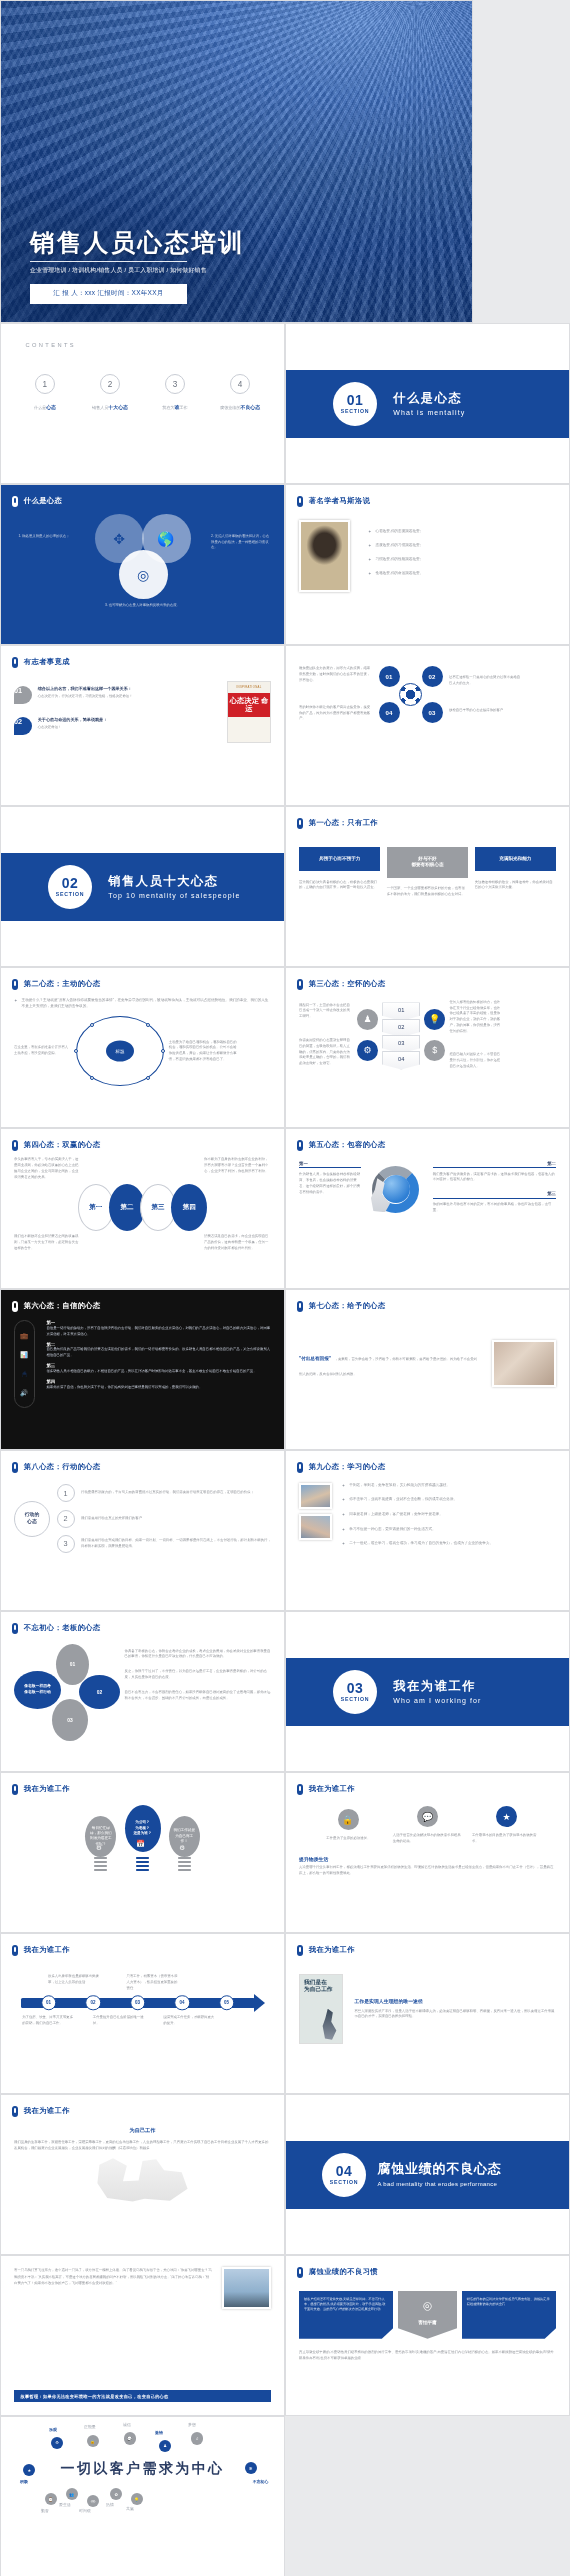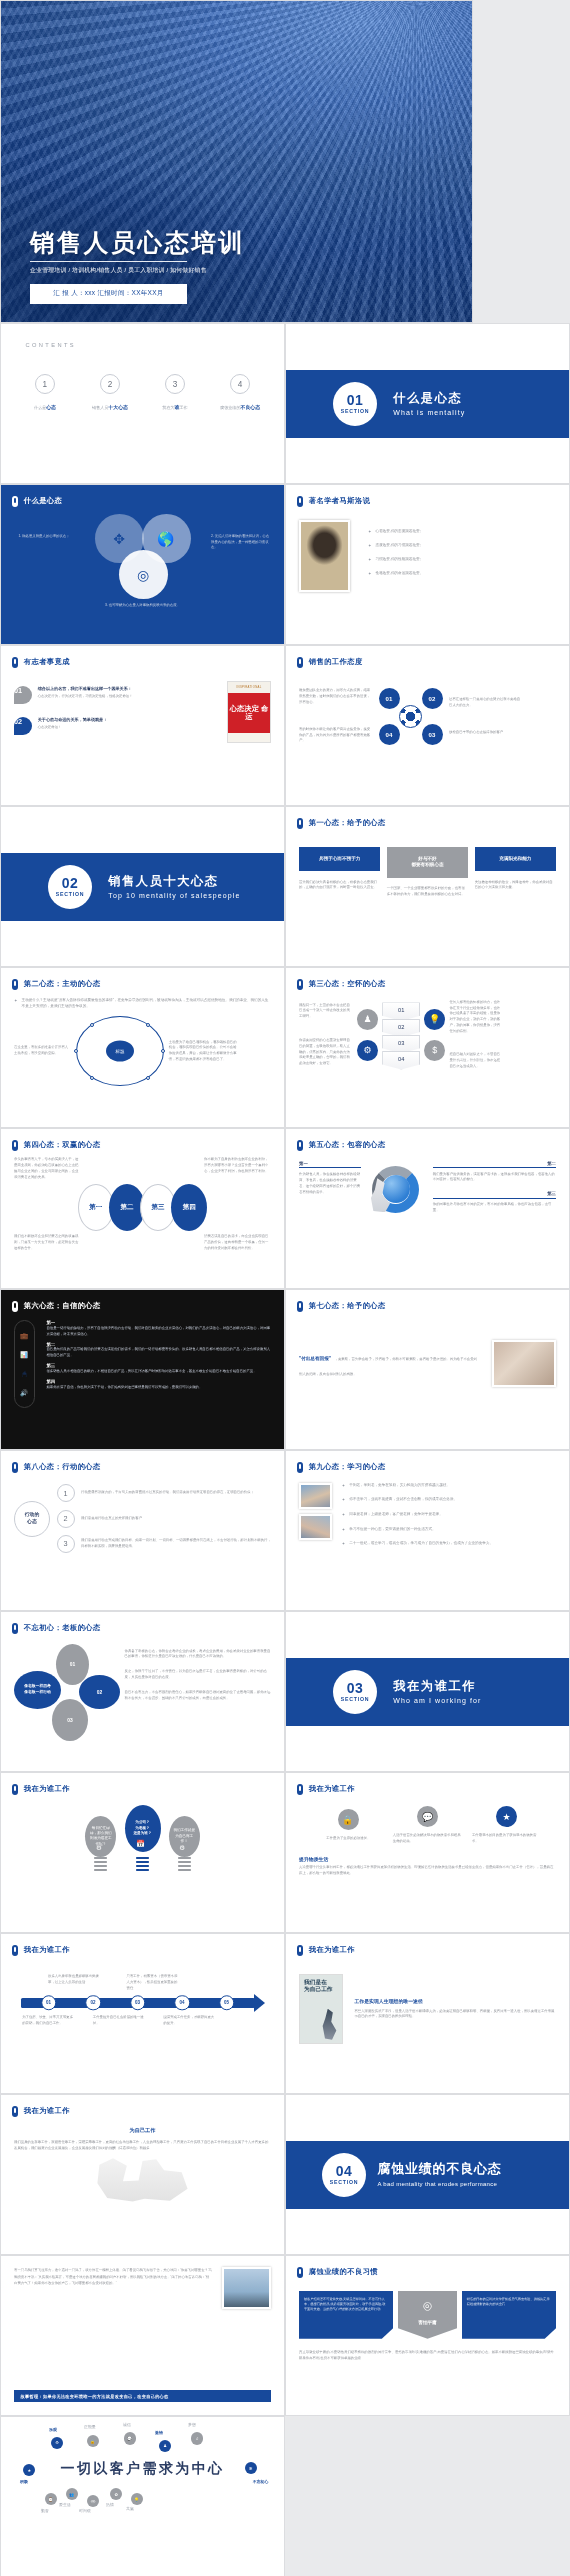--- a/index.html
+++ b/index.html
@@ -147,21 +147,21 @@
 
   .numbadge {
     width: 18px; height: 18px; color: #fff; font-size: 7.3px; font-weight: bold;
     border-radius: 9px 9px 9px 0; flex: 0 0 auto;
   }
   .book {
     width: 44px; height: 62px; border: 0.8px solid #ddd; background: #fff; overflow: hidden;
     flex: 0 0 auto; display: flex; flex-direction: column;
   }
   .book .b1 { height: 10.6px; background: #f4f1ea; }
-  .book .b2 { height: 40px; background: #cf2027; display:flex;align-items:center;justify-content:center;color:#fff;font-size:7.3px;font-weight:bold;line-height:1.05;text-align:center;}
+  .book .b2 { height: 24px; background: #cf2027; display:flex;align-items:center;justify-content:center;color:#fff;font-size:7.3px;font-weight:bold;line-height:1.05;text-align:center;}
   .book .b3 { flex: 1; background: #f6f3ec; }
 
   .ball {
     width: 23px; height: 23px; border-radius: 50%; background: #fff;
     border: 0.8px solid #17499b; flex: 0 0 auto;
     background-image: radial-gradient(circle at 50% 50%, #17499b 0 4.9px, transparent 4.9px),
                       radial-gradient(circle at 14% 22%, #17499b 0 2.6px, transparent 2.6px),
                       radial-gradient(circle at 86% 22%, #17499b 0 2.6px, transparent 2.6px),
                       radial-gradient(circle at 14% 80%, #17499b 0 2.6px, transparent 2.6px),
                       radial-gradient(circle at 86% 80%, #17499b 0 2.6px, transparent 2.6px);
@@ -358,24 +358,20 @@
       </div>
       <div class="book">
         <div class="b1 center" style="display:flex;font-size:2.8px;color:#b7762a;letter-spacing:0.3px;">INSPIRATIONAL</div>
         <div class="b2">心态决定 命运</div>
         <div class="b3"></div>
       </div>
     </div>
   </div>
 
   <div class="slide">
-    <div class="hdr">
-      <span class="hdr-ico"></span>
-      <span class="hdr-t">销售的工作态度</span>
-    </div>
     <div class="body row" style="gap:6.5px; padding-top:16.3px; align-items:center;">
       <div class="col" style="width:73px; gap:21px;">
         <div class="ptxt">难免是团队全力的努力，用尽方式的鼓舞，结果依然是失败，这时候我们的心态会非常的沮丧，没有信心。</div>
         <div class="ptxt">有的时候你不能让你的客户高兴去接受你，接受你的产品，因为因为不是所有的客户都是有效客户。</div>
       </div>
       <div style="position:relative;width:64px;height:64px;flex:0 0 auto;">
         <div class="obadge circ" style="position:absolute;left:0;top:3.3px;">
             <span>01</span>
           </div>
         <div class="obadge circ" style="position:absolute;right:0;top:3.3px;">
@@ -405,21 +401,21 @@
       <div class="sec-texts">
         <div class="sec-cn">销售人员十大心态</div>
         <div class="sec-en">Top 10 mentality of salespeople</div>
       </div>
     </div>
   </div>
 
   <div class="slide">
     <div class="hdr">
       <span class="hdr-ico"></span>
-      <span class="hdr-t">第一心态：给予的心态</span>
+      <span class="hdr-t">第一心态：只有工作</span>
     </div>
     <div class="body" style="padding-top:18px;">
       <div class="row" style="gap:6.5px;">
         <div style="flex:1;">
           <div class="tagbox blue" style="white-space:pre-line;">兵强于心而不强于力</div>
           <div class="ptxt" style="margin-top:8.2px;">首先我们必须先具备积极的心态，积极的心态是我们的，正确的方面打强开来，因时雷一时段投入进去。</div>
         </div>
         <div style="flex:1;">
           <div class="tagbox grey" style="white-space:pre-line;">好与不好
 都要有积极心态</div>

